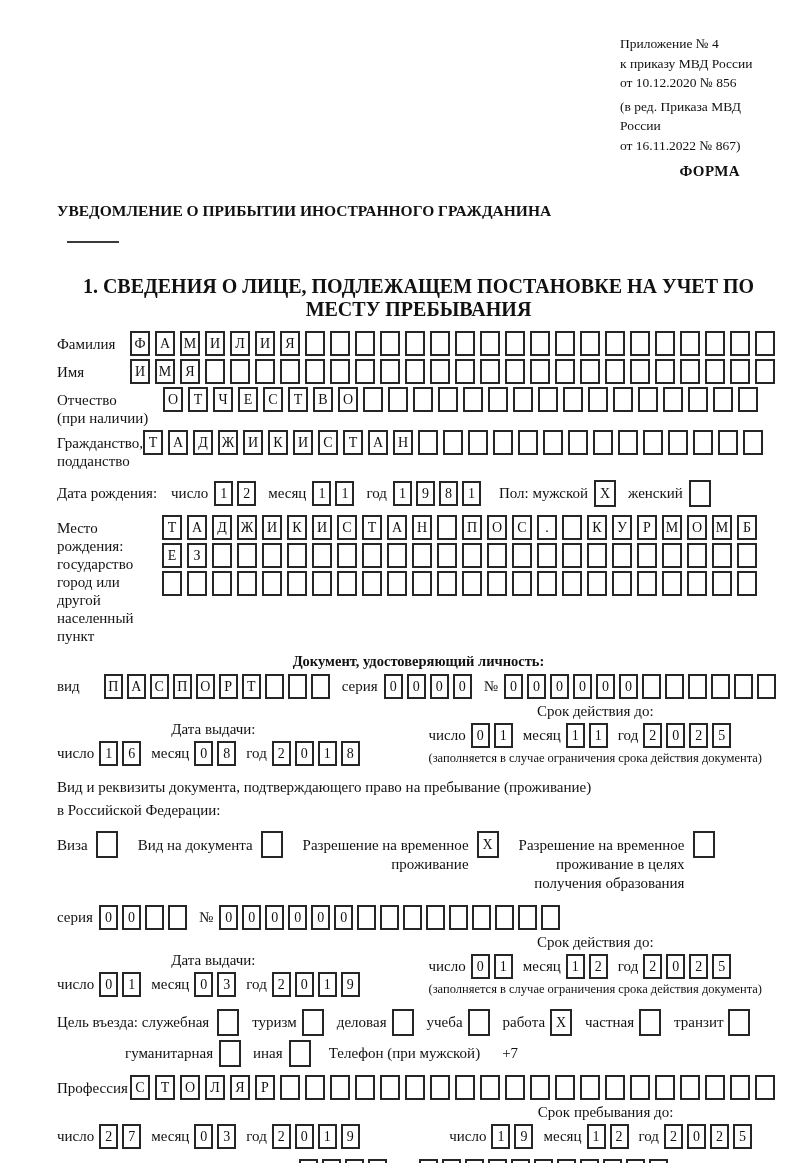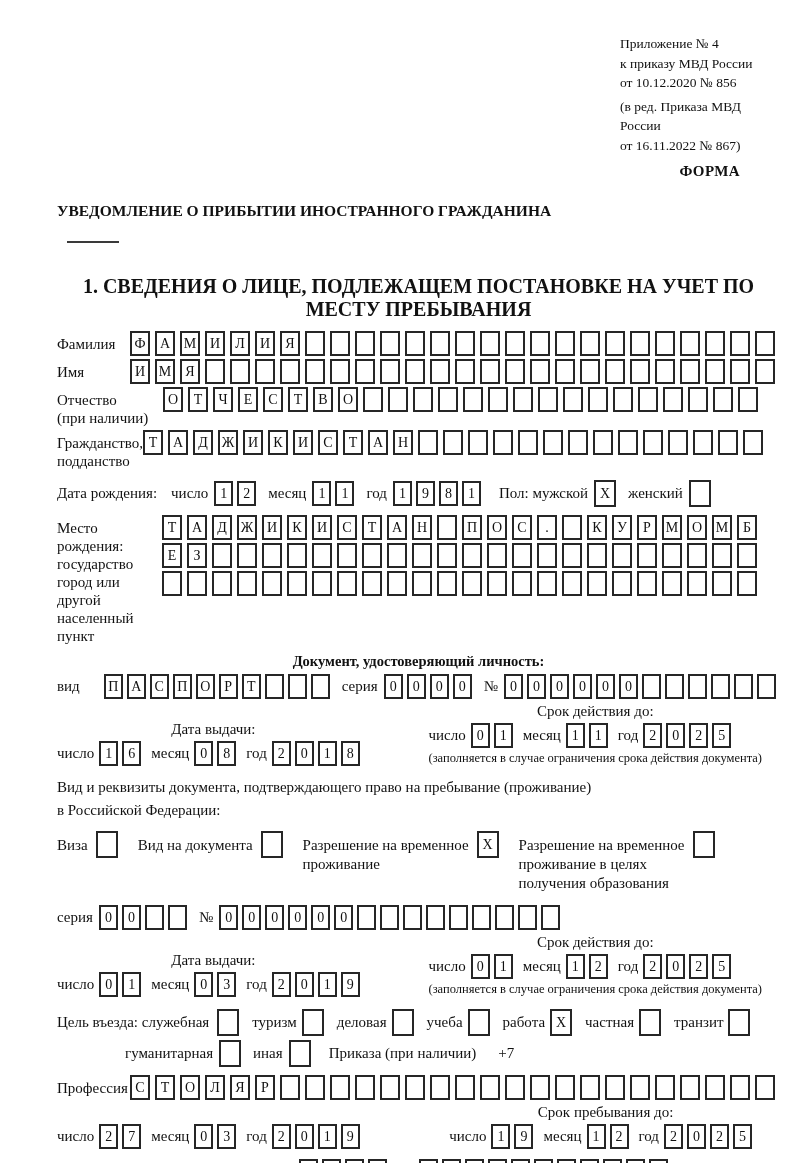--- a/index.html
+++ b/index.html
@@ -51,21 +51,21 @@
   .dhead { text-align:center; margin-bottom:3px; }
   .dline { display:flex; align-items:center; }
   .dline .t { margin-right:5px; }
   .dline .t + .cells { margin-right:6px; }
   .dnote { font-size:12.5px; text-align:center; margin-top:3px; }
 
   .plain { margin-top:10px; line-height:1.55; }
 
   .permit-opts { display:flex; align-items:flex-start; margin-top:8px; }
   .popt { display:flex; align-items:flex-start; }
-  .popt .poptlbl { padding-top:5px; margin-right:8px; text-align:left; line-height:19px; }
+  .popt .poptlbl { padding-top:5px; margin-right:8px; text-align:right; line-height:19px; }
   .popt + .popt { margin-left:16px; }
 
   .purpose-row { display:flex; align-items:center; margin-top:12px; flex-wrap:nowrap; }
   .pitem { display:inline-flex; align-items:center; margin-left:9px; }
   .pitem .t { margin-right:5px; }
   .purpose2 { margin-left:68px; margin-top:4px; }
   .phone-lbl { margin-left:14px; }
   .phone-pre { margin-left:16px; margin-right:7px; }
 
   .mig-row { display:flex; align-items:center; margin-top:10px; }
@@ -278,21 +278,21 @@
       <span class="t">транзит</span>
       <span class="cells chk"><span class="cell"></span></span>
     </span>
   </div>
 
   <div class="inlineline purpose2">
     <span class="t">гуманитарная</span>
     <span class="cells chk"><span class="cell"></span></span>
     <span class="t sp8">иная</span>
     <span class="cells chk"><span class="cell"></span></span>
-    <span class="t phone-lbl">Приказа (при наличии)</span>
+    <span class="t phone-lbl">Телефон (при мужской)</span>
     <span class="t phone-pre">+7</span>
   </div>
 
   <div class="row mt8 wide">
     <div class="lbl w73">Профессия</div>
     <div class="cells"><span class="cell">С</span><span class="cell">Т</span><span class="cell">О</span><span class="cell">Л</span><span class="cell">Я</span><span class="cell">Р</span><span class="cell"></span><span class="cell"></span><span class="cell"></span><span class="cell"></span><span class="cell"></span><span class="cell"></span><span class="cell"></span><span class="cell"></span><span class="cell"></span><span class="cell"></span><span class="cell"></span><span class="cell"></span><span class="cell"></span><span class="cell"></span><span class="cell"></span><span class="cell"></span><span class="cell"></span><span class="cell"></span><span class="cell"></span><span class="cell"></span></div>
   </div>
 
   <div class="datepair">
     <div class="dblock">

